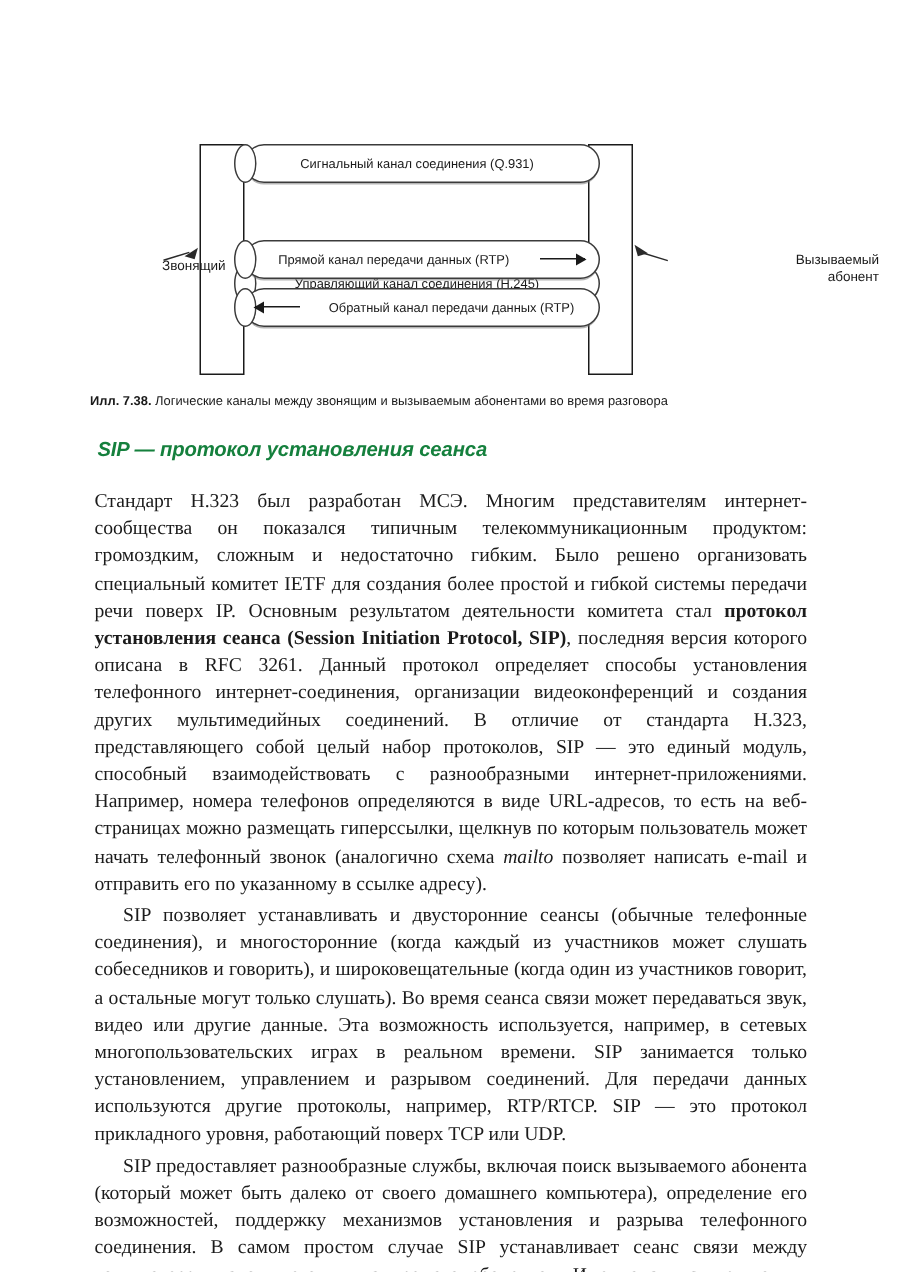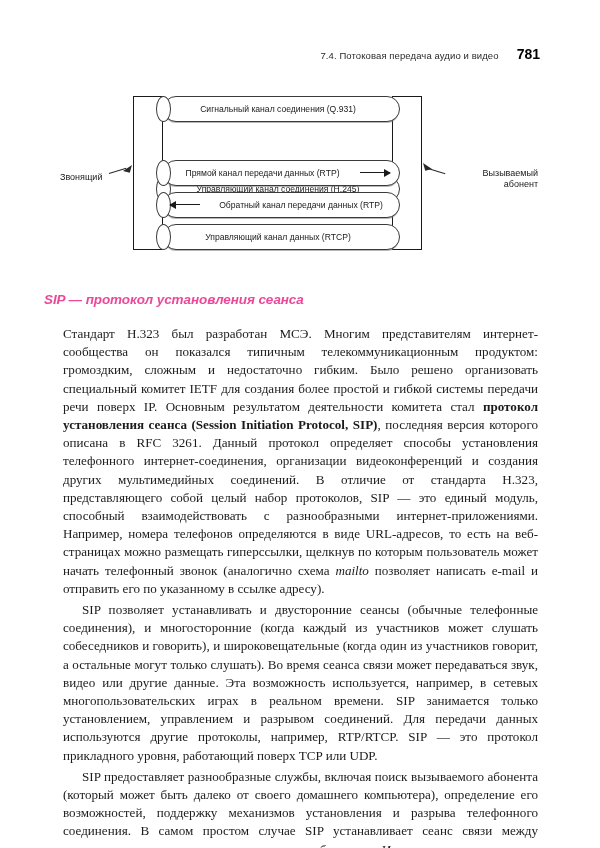--- a/index.html
+++ b/index.html
@@ -67,20 +67,21 @@
   .endpoint-box.left  { left: 73px; }
   .endpoint-box.right { left: 332px; }
 
   .side-label {
     position: absolute;
     font-family: "Liberation Sans", sans-serif;
     font-size: 9px;
     color: #1a1a1a;
     line-height: 11px;
     white-space: nowrap;
+    margin-left: 48px;
   }
   .side-label.caller { left: 0px;   top: 84px; }
   .side-label.callee { left: 388px; top: 80px; white-space: normal; width: 90px; text-align: right; }
 
   .leader {
     position: absolute;
     height: 1px;
     background: #2a2a2a;
   }
   .leader-arrow {
@@ -175,28 +176,28 @@
     font-family: "Liberation Sans", sans-serif;
     font-size: 8.6px;
     line-height: 11px;
     color: #1a1a1a;
   }
   .caption b { font-weight: bold; }
 
   
   .section-heading {
     position: absolute;
-    left: 44px;
+    left: 65px;
     top: 292px;
     width: 480px;
     font-family: "Liberation Sans", sans-serif;
     font-size: 13.5px;
     font-weight: bold;
     font-style: italic;
-    color: #ec4899;
+    color: #15803d;
     letter-spacing: -.1px;
   }
 
   
   .body-text {
     position: absolute;
     left: 60px;
     top: 322px;
     width: 481px;
     font-family: "Liberation Serif", serif;
@@ -212,24 +213,20 @@
   }
   .body-text p.first { text-indent: 0; }
   .body-text b { font-weight: bold; }
   .body-text i { font-style: italic; }
 </style>
 </head>
 <body>
 
 <div class="page">
 
-  <div class="running-head">
-    <span class="rh-text">7.4. Потоковая передача аудио и видео</span>
-    <span class="rh-page">781</span>
-  </div>
 
   <div class="figure">
 
     <div class="endpoint-box left"></div>
     <div class="endpoint-box right"></div>
 
     <div class="leader" style="left:49px; top:85px; width:18px; transform:rotate(-17deg); transform-origin:left center;"></div>
     <div class="leader-arrow" style="left:64px; top:76px; border-width:0 0 8px 7px; border-color:transparent transparent #2a2a2a transparent; transform:rotate(16deg);"></div>
 
     <div class="side-label caller">Звонящий</div>
@@ -260,29 +257,28 @@
         <div class="flow-arrow right"></div>
       </div>
 
       <div class="pipe has-arrow-left" style="top:96px;">
         <div class="pipe-body"></div>
         <div class="pipe-cap"></div>
         <div class="pipe-label">Обратный канал передачи данных (RTP)</div>
         <div class="flow-arrow left"></div>
       </div>
 
-      <div class="pipe" style="top:128px;">
-        <div class="pipe-body"></div>
-        <div class="pipe-cap"></div>
-        <div class="pipe-label">Управляющий канал данных (RTCP)</div>
-      </div>
 
     </div>
   </div>
 
+  <div class="caption">
+    <b>Илл. 7.38.</b>
+    <span>Логические каналы между звонящим и вызываемым абонентами во время разговора</span>
+  </div>
 
   <div class="section-heading">SIP — протокол установления сеанса</div>
 
   <div class="body-text">
     <p class="first"><span>Стандарт H.323 был разработан МСЭ. Многим представителям интернет-сообщества он показался типичным телекоммуникационным продуктом: громоздким, сложным и недостаточно гибким. Было решено организовать специальный комитет IETF для создания более простой и гибкой системы передачи речи поверх IP. Основным результатом деятельности комитета стал </span><b>протокол установления сеанса (Session Initiation Protocol, SIP)</b><span>, последняя версия которого описана в RFC 3261. Данный протокол определяет способы установления телефонного интернет-соединения, организации видеоконференций и создания других мультимедийных соединений. В отличие от стандарта H.323, представляющего собой целый набор протоколов, SIP — это единый модуль, способный взаимодействовать с разнообразными интернет-приложениями. Например, номера телефонов определяются в виде URL-адресов, то есть на веб-страницах можно размещать гиперссылки, щелкнув по которым пользователь может начать телефонный звонок (аналогично схема </span><i>mailto</i><span> позволяет написать e-mail и отправить его по указанному в ссылке адресу).</span></p>
     <p>SIP позволяет устанавливать и двусторонние сеансы (обычные телефонные соединения), и многосторонние (когда каждый из участников может слушать собеседников и говорить), и широковещательные (когда один из участников говорит, а остальные могут только слушать). Во время сеанса связи может передаваться звук, видео или другие данные. Эта возможность используется, например, в сетевых многопользовательских играх в реальном времени. SIP занимается только установлением, управлением и разрывом соединений. Для передачи данных используются другие протоколы, например, RTP/RTCP. SIP — это протокол прикладного уровня, работающий поверх TCP или UDP.</p>
     <p>SIP предоставляет разнообразные службы, включая поиск вызываемого абонента (который может быть далеко от своего домашнего компьютера), определение его возможностей, поддержку механизмов установления и разрыва телефонного соединения. В самом простом случае SIP устанавливает сеанс связи между компьютерами звонящего и вызываемого абонентов. Именно эту ситуацию мы сейчас и рассмотрим.</p>
   </div>
 
 </div>

